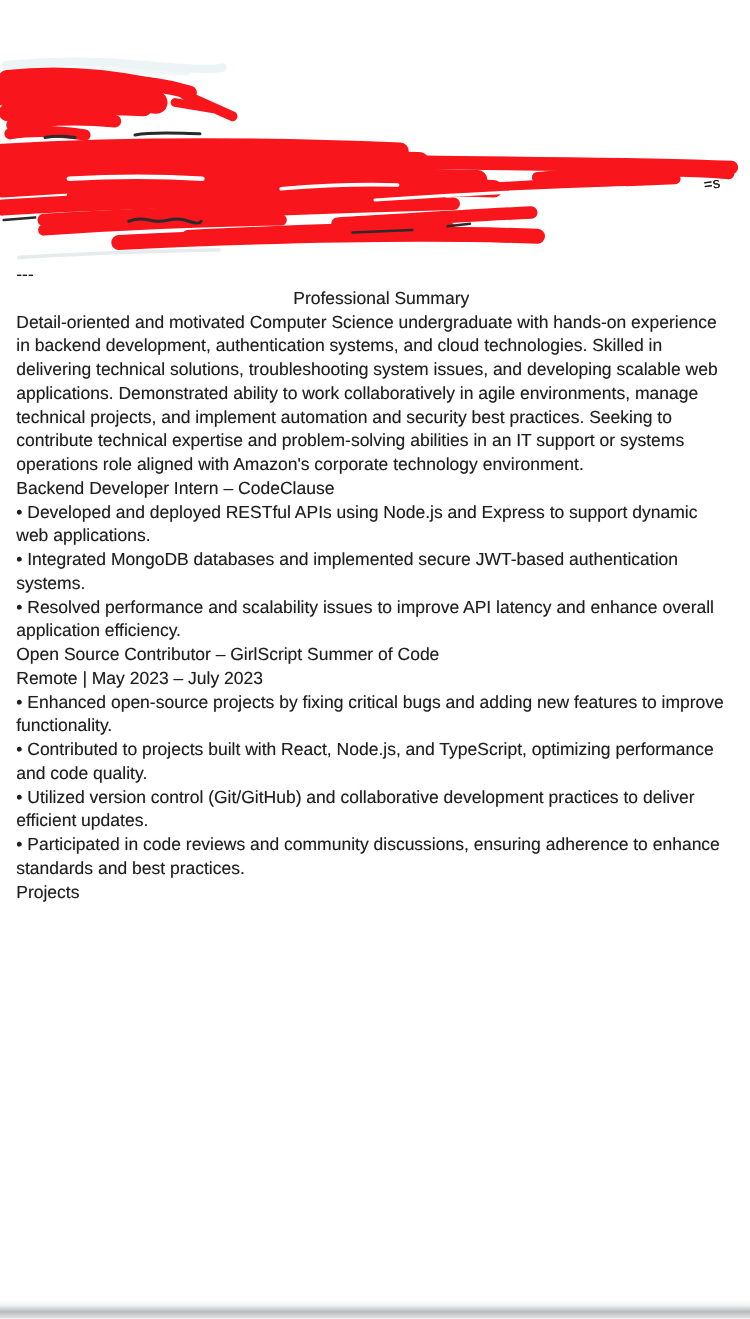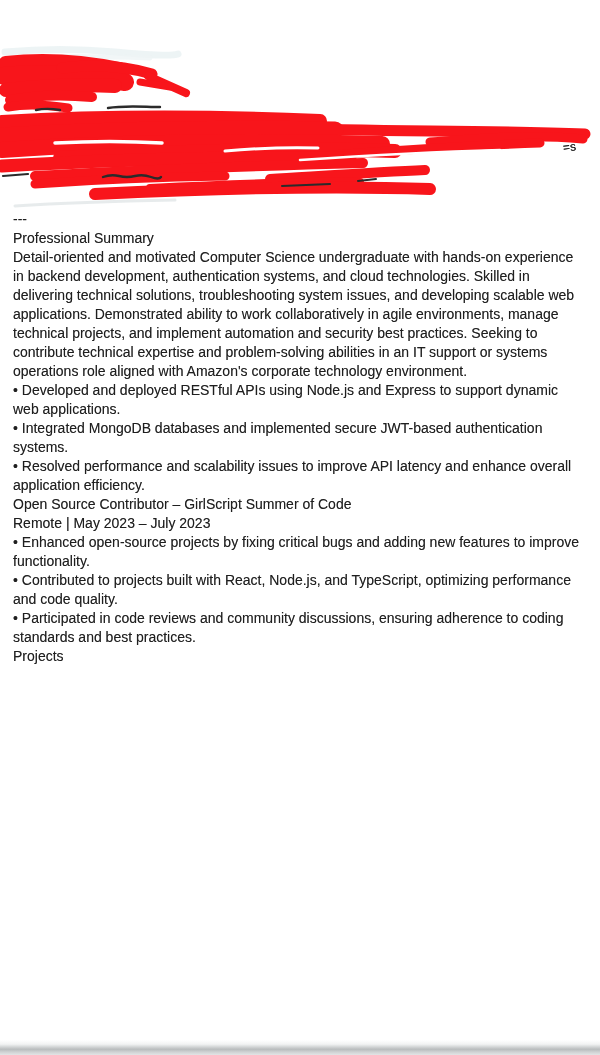--- a/index.html
+++ b/index.html
@@ -13,21 +13,21 @@
   .doc {
     position: absolute;
     left: 13px; top: 210px;
     width: 584px;
     color: #1f1f1f;
     font-size: 14px;
     line-height: 19px;
     text-shadow: 0 0 0.6px rgba(45,45,45,0.5);
   }
   .doc p { margin: 0; white-space: pre-line; }
-  .mt25 { margin-top: 25px; }
+  .mt25 { margin-top: 25px; text-align: center; }
   .mt18 { margin-top: 18px; }
   .mt15 { margin-top: 15px; }
   .mt14 { margin-top: 14px; }
   .mt13 { margin-top: 13px; }
   .scribble-layer {
     position: absolute;
     left: 0; top: 0;
     width: 600px; height: 230px;
   }
   .fragment-right {
@@ -111,33 +111,36 @@
   <p class="mt25">Professional Summary</p>
   <p>Detail-oriented and motivated Computer Science undergraduate with hands-on experience
 in backend development, authentication systems, and cloud technologies. Skilled in
 delivering technical solutions, troubleshooting system issues, and developing scalable web
 applications. Demonstrated ability to work collaboratively in agile environments, manage
 technical projects, and implement automation and security best practices. Seeking to
 contribute technical expertise and problem-solving abilities in an IT support or systems
 operations role aligned with Amazon's corporate technology environment.</p>
 
 
+  <p class="mt18">Backend Developer Intern – CodeClause</p>
   <p>• Developed and deployed RESTful APIs using Node.js and Express to support dynamic
 web applications.</p>
   <p>• Integrated MongoDB databases and implemented secure JWT-based authentication
 systems.</p>
   <p>• Resolved performance and scalability issues to improve API latency and enhance overall
 application efficiency.</p>
 
   <p class="mt13">Open Source Contributor – GirlScript Summer of Code</p>
   <p>Remote | May 2023 – July 2023</p>
   <p>• Enhanced open-source projects by fixing critical bugs and adding new features to improve
 functionality.</p>
   <p>• Contributed to projects built with React, Node.js, and TypeScript, optimizing performance
 and code quality.</p>
-  <p>• Participated in code reviews and community discussions, ensuring adherence to coding
+  <p>• Utilized version control (Git/GitHub) and collaborative development practices to deliver
+efficient updates.</p>
+  <p>• Participated in code reviews and community discussions, ensuring adherence to enhance
 standards and best practices.</p>
 
   <p class="mt14">Projects</p>
 
 </div>
 
 <div class="bottom-edge"></div>
 
 </body></html>

